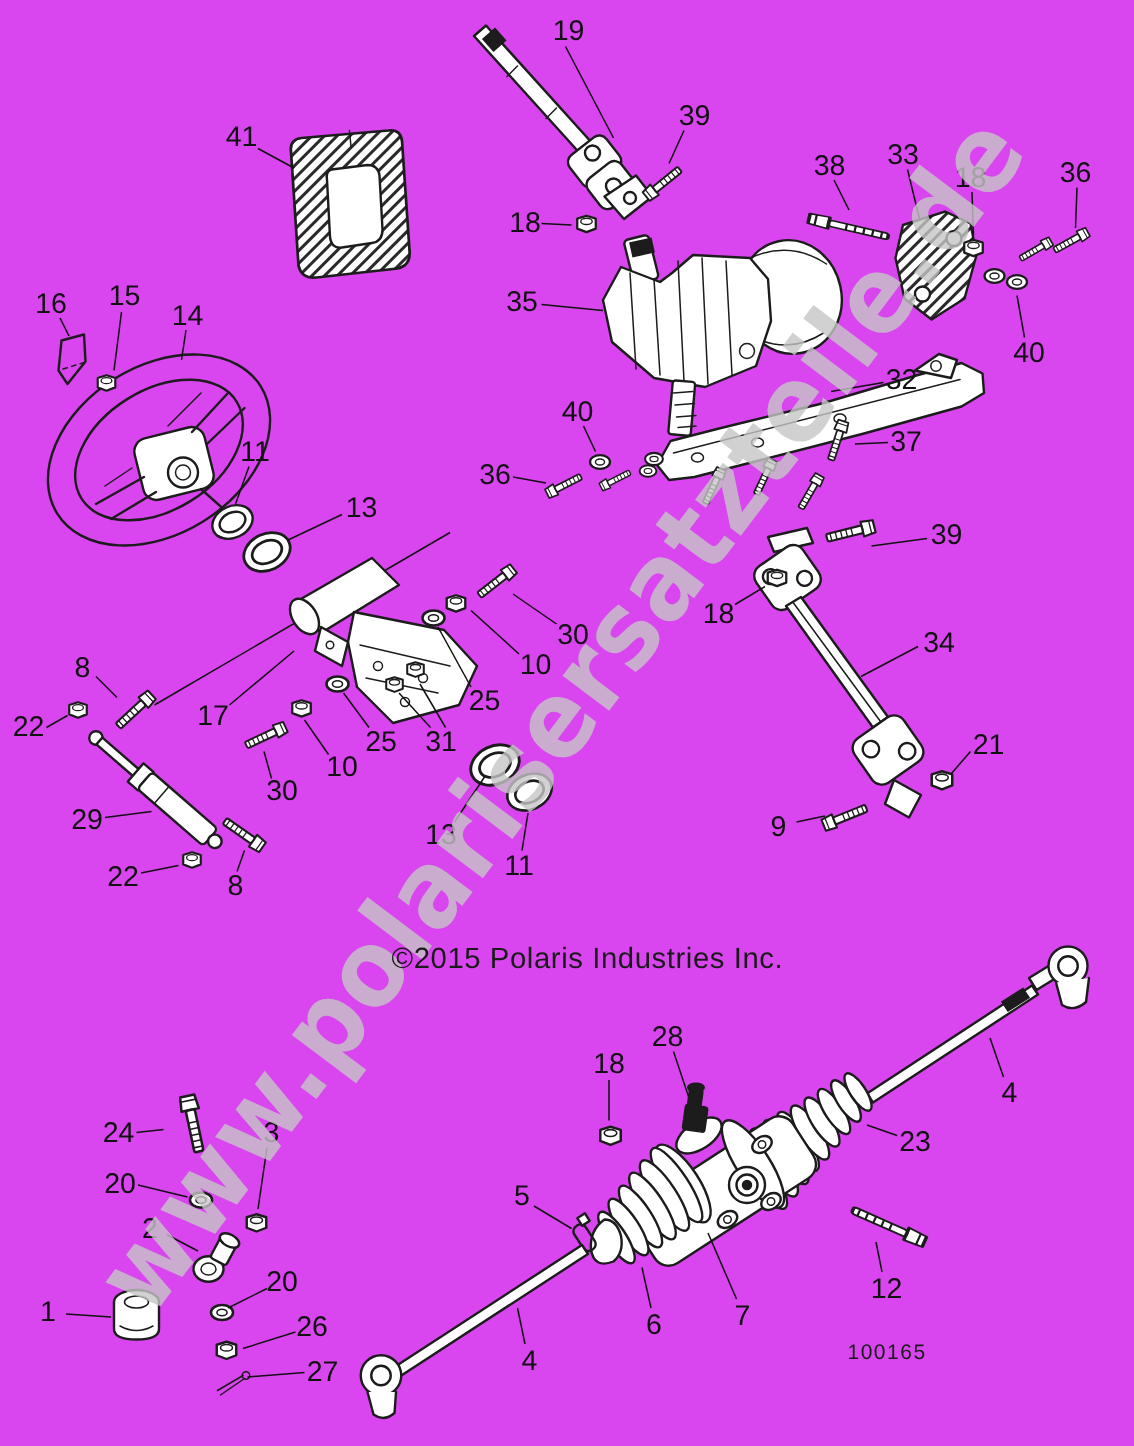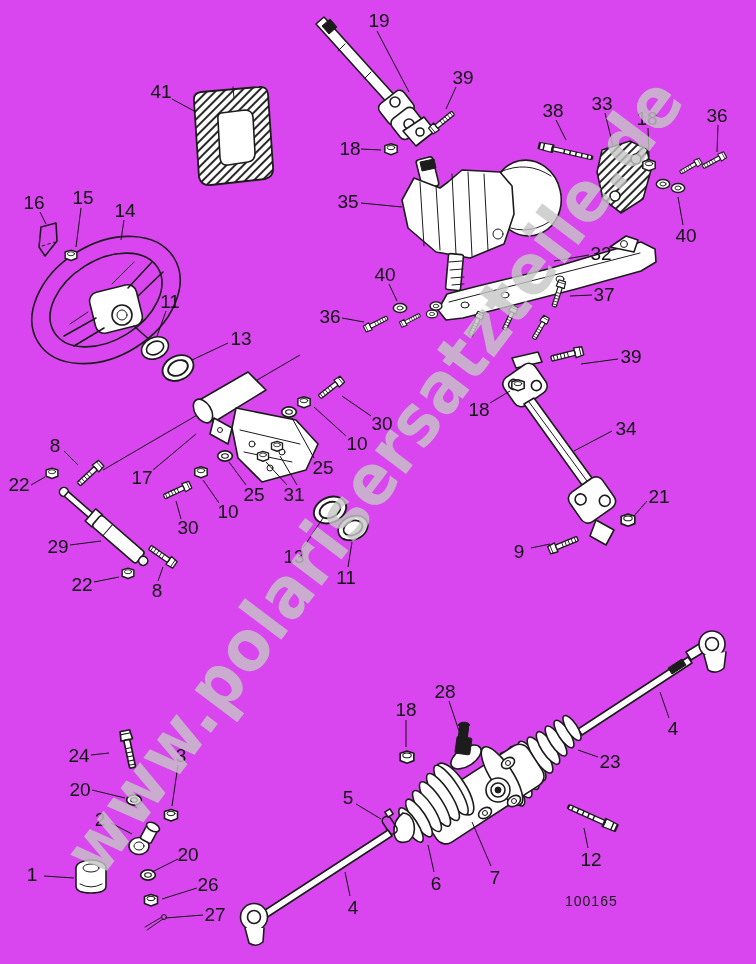--- a/index.html
+++ b/index.html
@@ -409,15 +409,16 @@
         <text x="495" y="883.5" class="callout">7</text>
         <line x1="350" y1="896" x2="345" y2="872" class="leader"></line>
         <text x="353" y="913.5" class="callout">4</text>
         <line x1="588" y1="848" x2="584" y2="828" class="leader"></line>
         <text x="591" y="865.5" class="callout">12</text>
       </g>
 
   <text class="wm" x="100" y="880" transform="rotate(-53 100 880)" textLength="975" lengthAdjust="spacingAndGlyphs">www.polarisersatzteile.de</text>
 </svg>
 
+<div class="copyright">©2015 Polaris Industries Inc.</div>
 <div class="part-number">100165</div>
 
 </div>
 
 </body></html>

